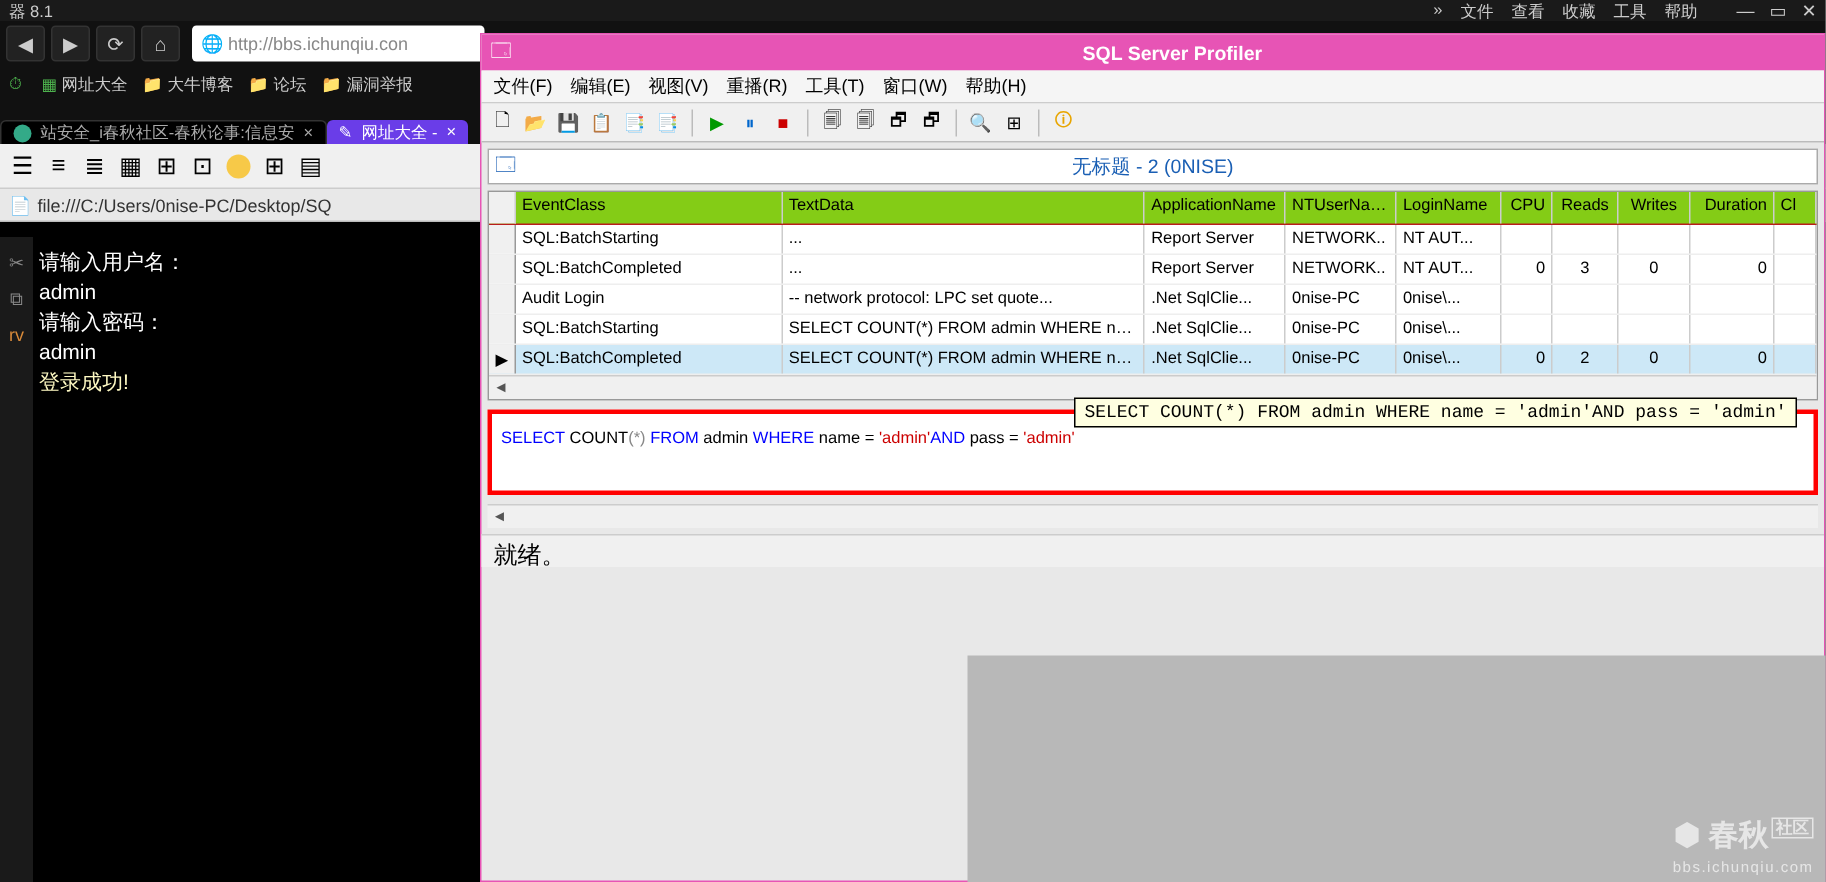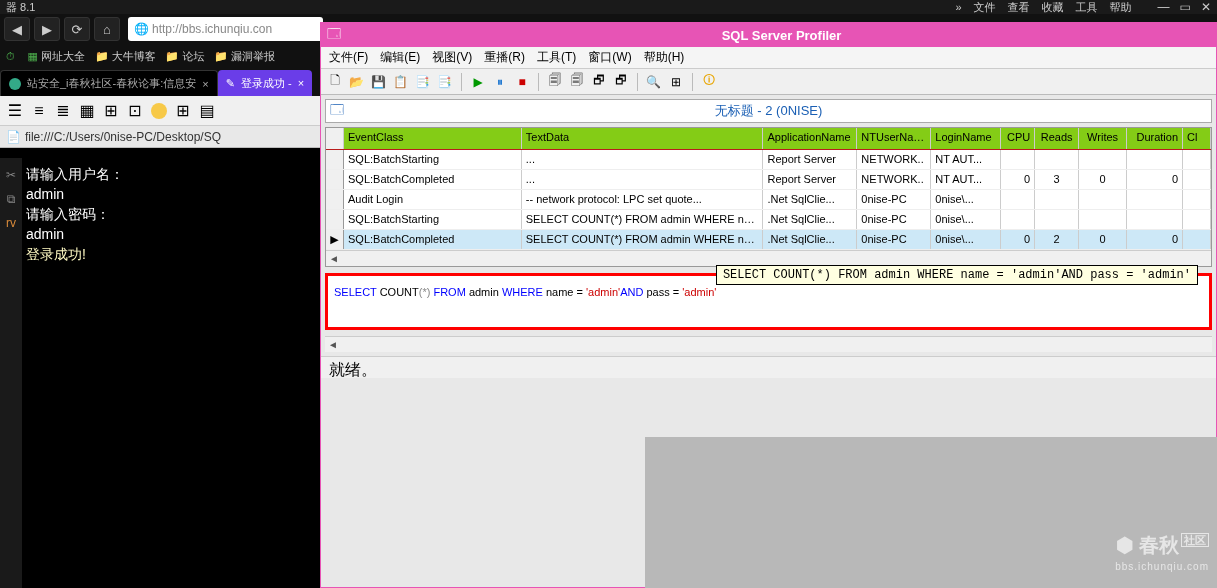--- a/index.html
+++ b/index.html
@@ -19,21 +19,21 @@
 .url-bar .globe { width:14px; height:14px; margin-right:4px; }
 
 
 .bookmarks { height:24px; background:#111; display:flex; align-items:center; gap:10px; padding:0 6px; font-size:11px; color:#ccc; }
 .bm { display:flex; align-items:center; gap:3px; cursor:pointer; white-space:nowrap; }
 .folder-ico { color:#e8b656; }
 .green-ico { color:#4db14d; }
 
 
 .tabs-bar { height:28px; background:#111; display:flex; align-items:flex-end; }
-.tab { height:26px; display:flex; align-items:center; padding:0 8px; font-size:11px; border-radius:4px 4px 0 0; gap:6px; cursor:pointer; }
+.tab { height:16px; display:flex; align-items:center; padding:0 8px; font-size:11px; border-radius:4px 4px 0 0; gap:6px; cursor:pointer; }
 .tab.inactive { background:#000; color:#aaa; border:1px solid #333; border-bottom:none; }
 .tab.active { background:#6a3de8; color:#fff; }
 .tab .x { margin-left:auto; font-size:11px; }
 .tab .fav { width:12px; height:12px; border-radius:50%; background:#3a8; display:inline-block; }
 
 
 .toolbar2 { height:30px; background:#f0f0f0; display:flex; align-items:center; gap:2px; padding:0 4px; border-bottom:1px solid #ccc; }
 .toolbar2 .btn { width:22px; height:22px; display:flex; align-items:center; justify-content:center; cursor:pointer; border:1px solid transparent; }
 .face { width:16px; height:16px; border-radius:50%; background:#f7c948; }
 
@@ -77,21 +77,21 @@
 .detail-pane .kw-blue { color:#00f; }
 .detail-pane .kw-gray { color:#888; }
 .detail-pane .kw-red { color:#c00; }
 .detail-scroll { height:16px; background:#f0f0f0; border-top:1px solid #ccc; margin:6px 4px 0; display:flex; align-items:center; }
 .detail-scroll .arr { width:16px; text-align:center; color:#555; font-size:10px; cursor:pointer; }
 
 .status-bar { height:22px; background:#f0f0f0; border-top:1px solid #ccc; font-size:16px; padding:3px 8px; margin-top:4px; }
 
 .bottom-fill { position:absolute; left:324px; top:414px; width:888px; height:170px; background:#b8b8b8; }
 
-.watermark { position:absolute; right:8px; bottom:16px; color:#fff; font-size:20px; font-weight:bold; opacity:0.65; text-align:right; line-height:0.9; z-index:20; font-family:"Microsoft YaHei"; }
+.watermark { position:absolute; right:8px; bottom:4px; color:#fff; font-size:20px; font-weight:bold; opacity:0.65; text-align:right; line-height:0.9; z-index:20; font-family:"Microsoft YaHei"; }
 .watermark .sub { font-size:10px; font-weight:normal; letter-spacing:1px; }
 </style>
 </head>
 <body>
 
 <div class="top-bar">
   <span class="title">器 8.1</span>
   <div class="right">
     <span>»</span>
     <span>文件</span>
@@ -142,21 +142,21 @@
   </div>
 
 <div class="tabs-bar" id="tabs-bar">
     <div class="tab inactive">
       <span class="fav"></span>
       <span>站安全_i春秋社区-春秋论事:信息安</span>
       <span class="x">×</span>
     </div>
     <div class="tab active">
       <span>✎</span>
-      <span>登录成功 -</span>
+      <span>网址大全 -</span>
       <span class="x">×</span>
     </div>
     <div class="tab plus">+</div>
   </div>
 
 <div class="toolbar2">
   <div class="btn">☰</div>
   <div class="btn">≡</div>
   <div class="btn">≣</div>
   <div class="btn">▦</div>

